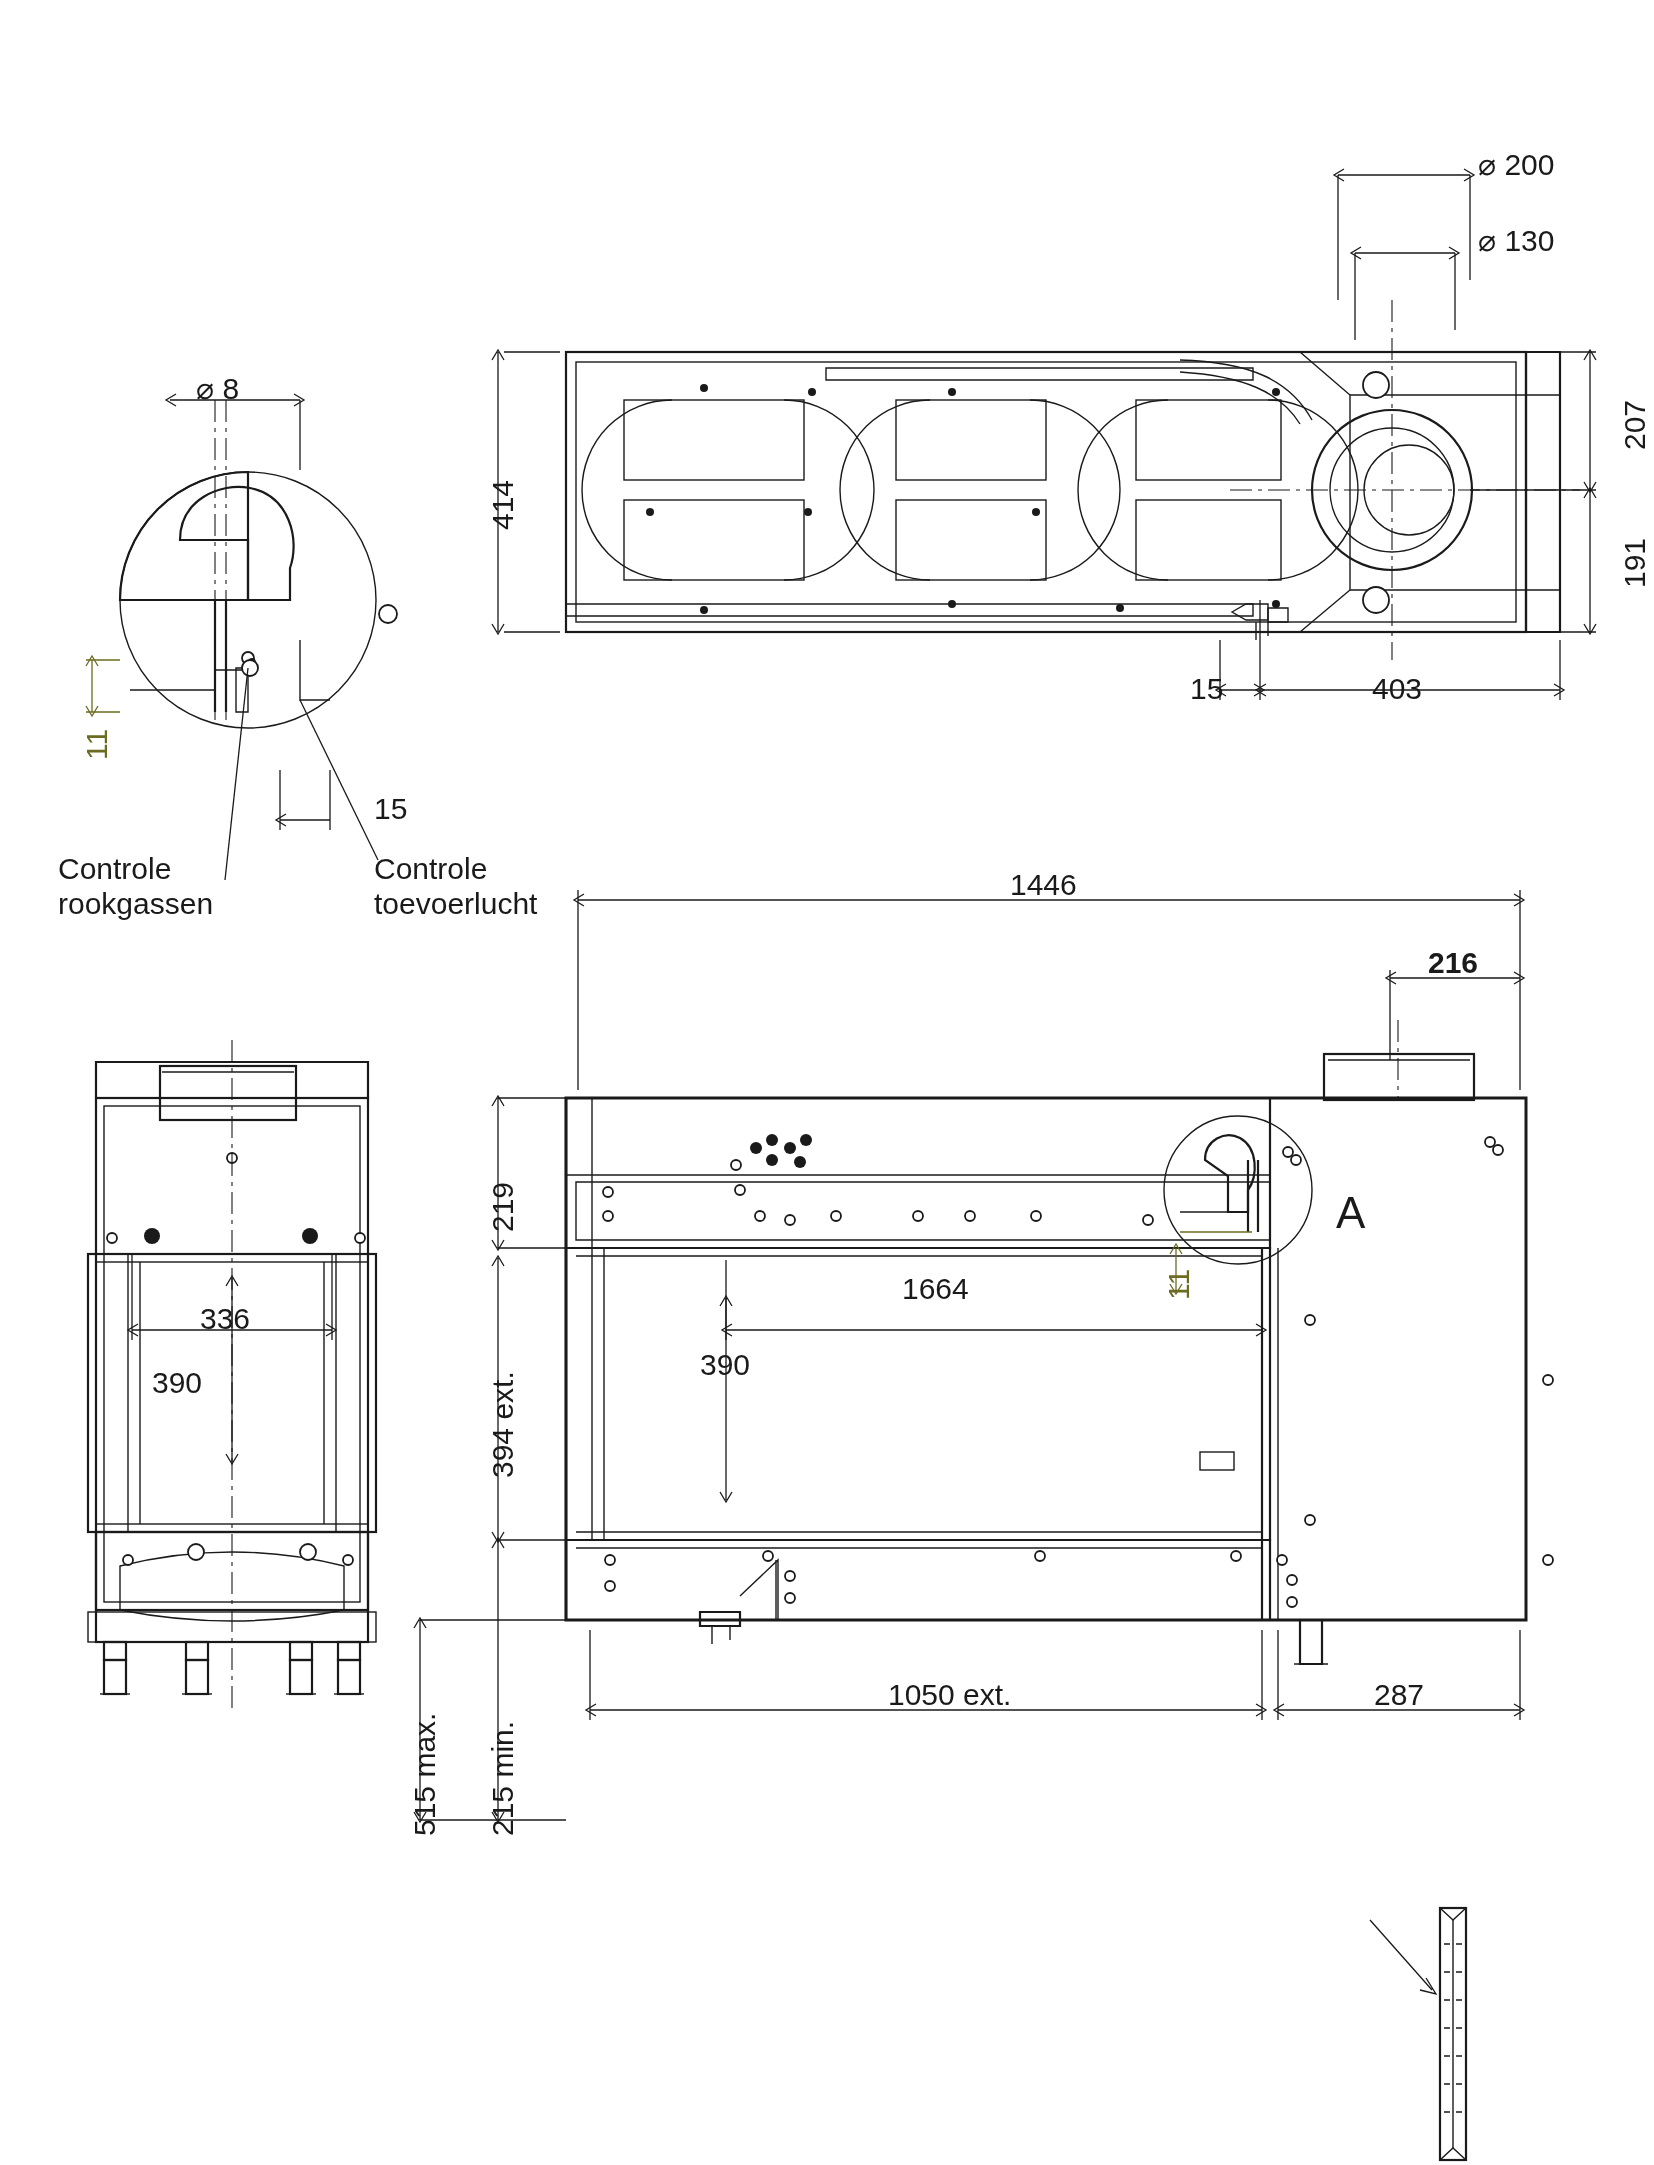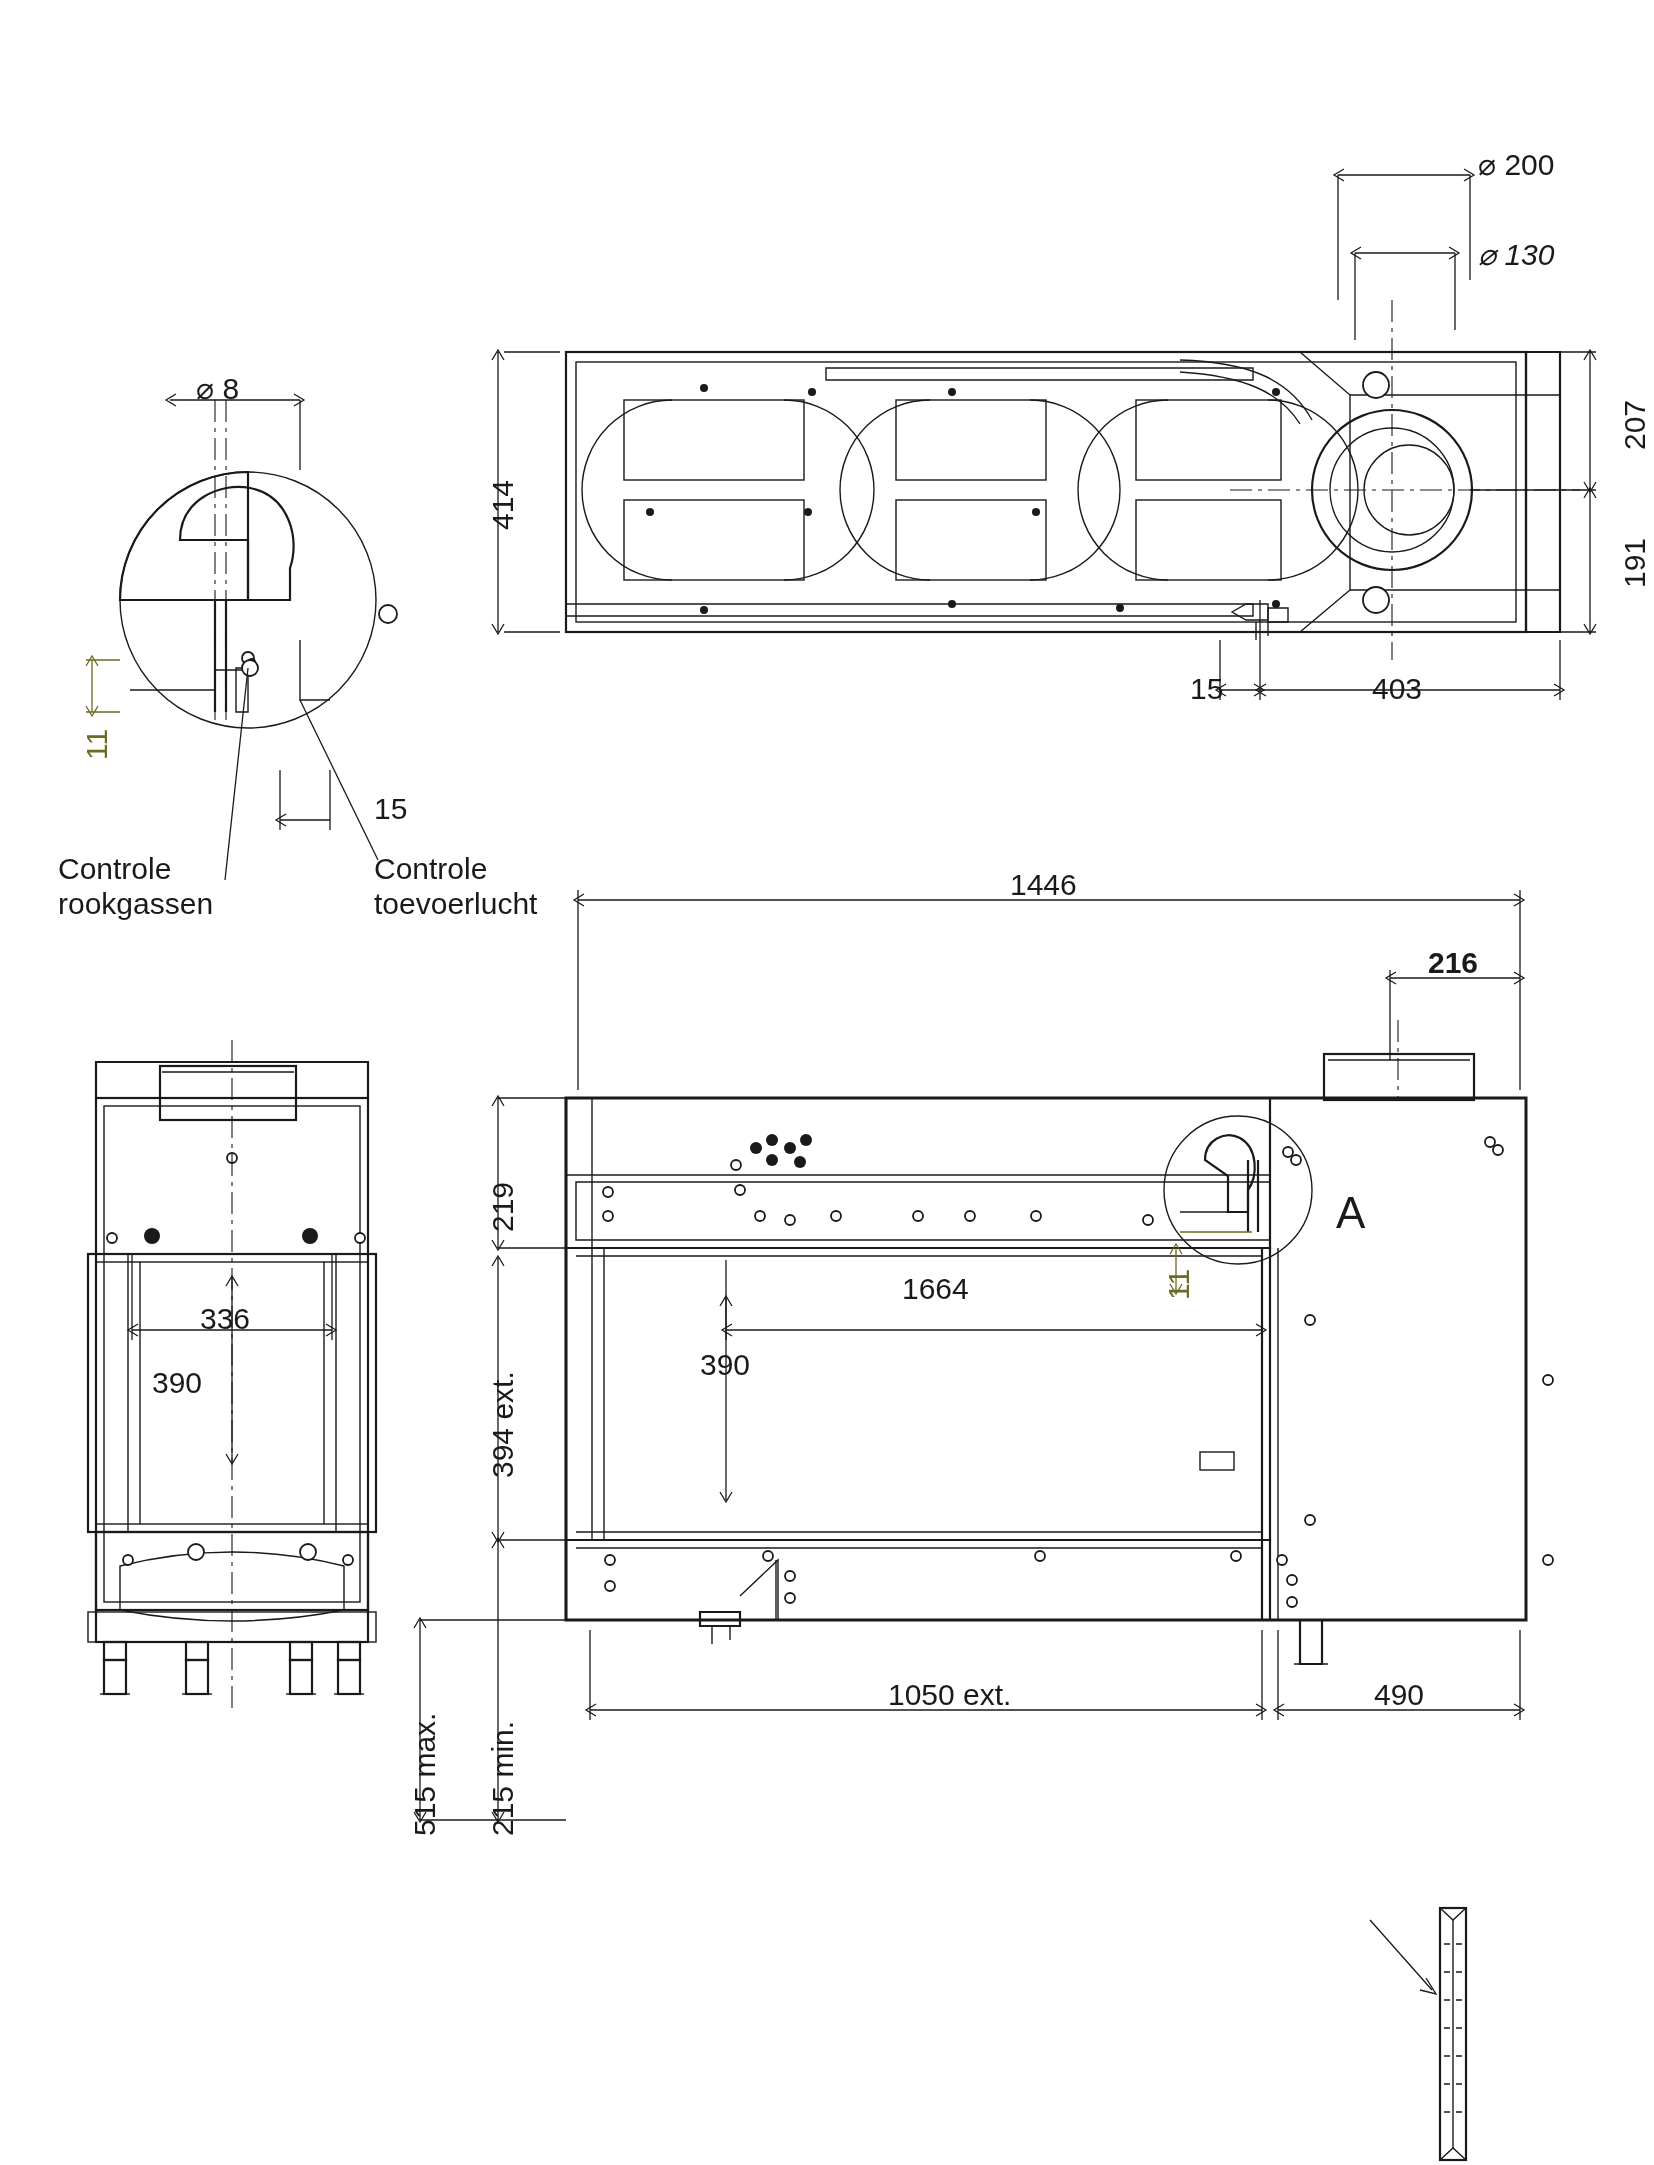--- a/index.html
+++ b/index.html
@@ -330,21 +330,21 @@
       <path class="ln thin" d="M1453 1920 L1453 2148"></path>
       <path class="ln thin" d="M1444 1944 L1450 1944 M1444 1972 L1450 1972 M1444 2000 L1450 2000 M1444 2028 L1450 2028 M1444 2056 L1450 2056 M1444 2084 L1450 2084 M1444 2112 L1450 2112"></path>
       <path class="ln thin" d="M1456 1944 L1462 1944 M1456 1972 L1462 1972 M1456 2000 L1462 2000 M1456 2028 L1462 2028 M1456 2056 L1462 2056 M1456 2084 L1462 2084 M1456 2112 L1462 2112"></path>
       <path class="dim" d="M1370 1920 L1432 1990 M1426 1978 l10 16 l-16 -4"></path>
     </g>
 
   </svg>
 
   <div class="lbl rot90" style="left:486px; top:530px;">414</div>
   <div class="lbl" style="left:1478px; top:148px;">⌀ 200</div>
-  <div class="lbl" style="left:1478px; top:238px;font-style:italic;">⌀ 130</div>
+  <div class="lbl" style="left:1478px; top:224px;">⌀ 130</div>
   <div class="lbl rot90" style="left:1618px; top:450px;">207</div>
   <div class="lbl rot90" style="left:1618px; top:588px;">191</div>
   <div class="lbl" style="left:1190px; top:672px;">15</div>
   <div class="lbl" style="left:1372px; top:672px;">403</div>
 
   <div class="lbl" style="left:196px; top:372px;">⌀ 8</div>
   <div class="lbl olive rot90" style="left:80px; top:760px;">11</div>
   <div class="lbl" style="left:374px; top:792px;">15</div>
   <div class="lbl" style="left:58px; top:852px;">Controle
 rookgassen</div>
@@ -356,19 +356,19 @@
 
   <div class="lbl" style="left:1010px; top:868px;">1446</div>
   <div class="lbl" style="left:1428px; top:946px;font-weight:bold;">216</div>
   <div class="lbl rot90" style="left:486px; top:1232px;">219</div>
   <div class="lbl rot90" style="left:486px; top:1478px;">394 ext.</div>
   <div class="lbl" style="left:902px; top:1272px;">1664</div>
   <div class="lbl" style="left:700px; top:1348px;">390</div>
   <div class="lbl olive rot90" style="left:1162px; top:1300px;">11</div>
   <div class="lbl big" style="left:1336px; top:1188px;">A</div>
   <div class="lbl" style="left:888px; top:1678px;">1050 ext.</div>
-  <div class="lbl" style="left:1374px; top:1678px;">490</div>
+  <div class="lbl" style="left:1374px; top:1678px;">287</div>
   <div class="lbl rot90" style="left:408px; top:1836px;">515 max.</div>
   <div class="lbl rot90" style="left:486px; top:1836px;">215 min.</div>
 
 
 
 </div>
 
 </body></html>

